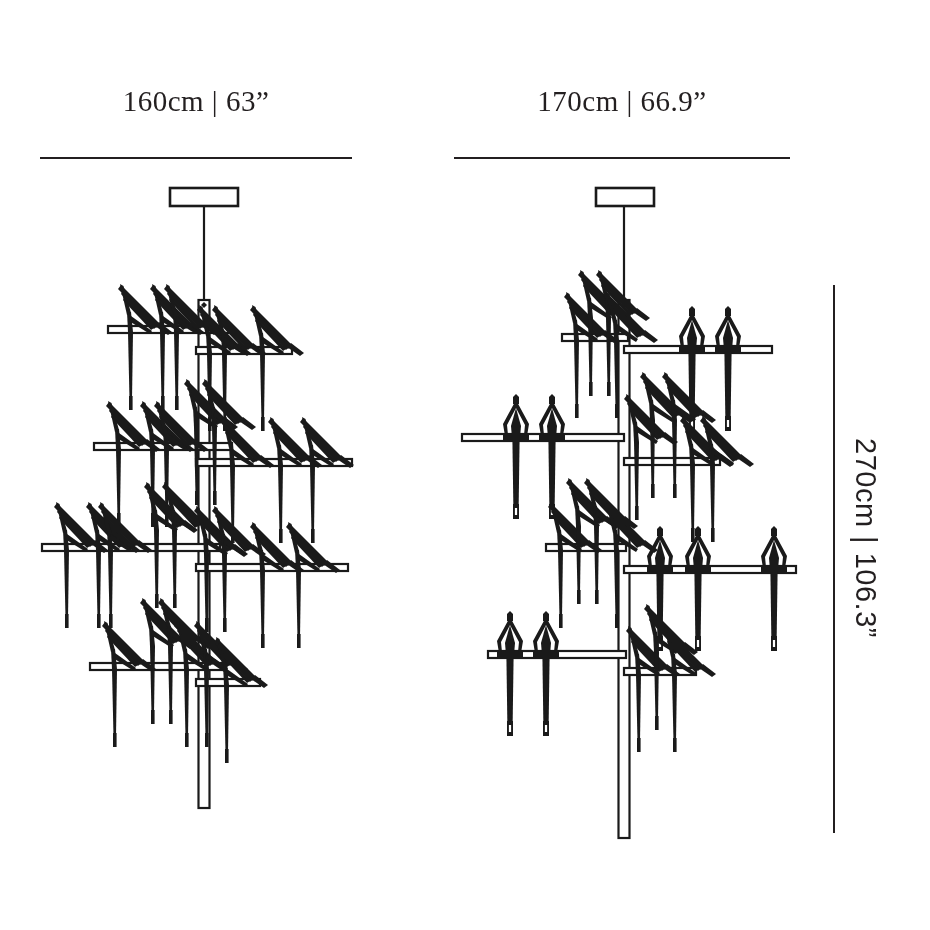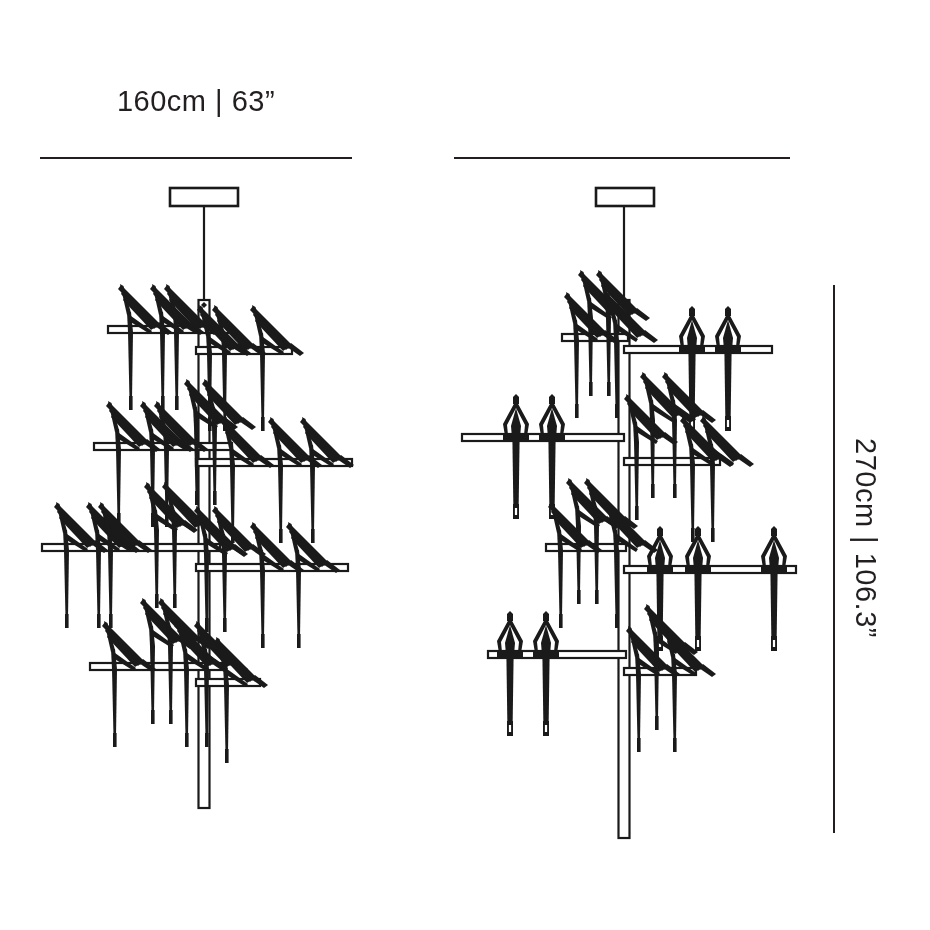--- a/index.html
+++ b/index.html
@@ -16,21 +16,21 @@
     position: relative;
     width: 930px;
     height: 930px;
     background: #ffffff;
     overflow: hidden;
   }
 
   
   .dim-label {
     position: absolute;
-    font-family: Liberation Sans, sans-serif;
+    font-family: Liberation Serif, serif;
     font-size: 29px;
     font-weight: 500;
     letter-spacing: 0.5px;
     color: #231f20;
     white-space: nowrap;
     text-align: center;
   }
   .dim-rule {
     position: absolute;
     height: 0;
@@ -85,20 +85,21 @@
     stroke-width: 2.2;
   }
 </style>
 </head>
 <body>
 
 <div id="stage">
 
   <div class="dim-label" style="left:0;top:85px;width:392px;">160cm | 63”</div>
 
+  <div class="dim-label" style="left:426px;top:85px;width:392px;">170cm | 66.9”</div>
 
   <div class="dim-rule" style="left:40px;top:157px;width:312px;"></div>
   <div class="dim-rule" style="left:454px;top:157px;width:336px;"></div>
 
   <div class="dim-vline" style="left:833px;top:285px;height:548px;"></div>
   <div class="dim-label-vertical" style="left:882px;top:438px;">270cm | 106.3”</div>
 
   <div class="figure" style="left:0;top:0;">
     <svg width="420" height="930" viewBox="0 0 420 930" aria-hidden="true">
 

